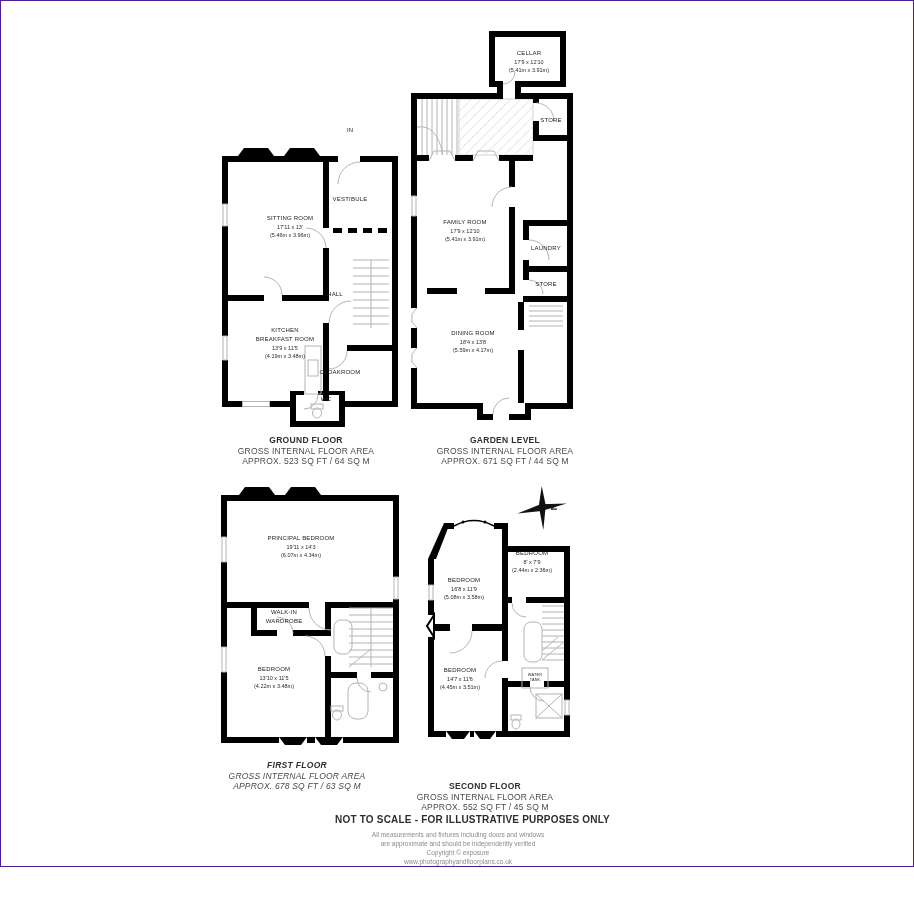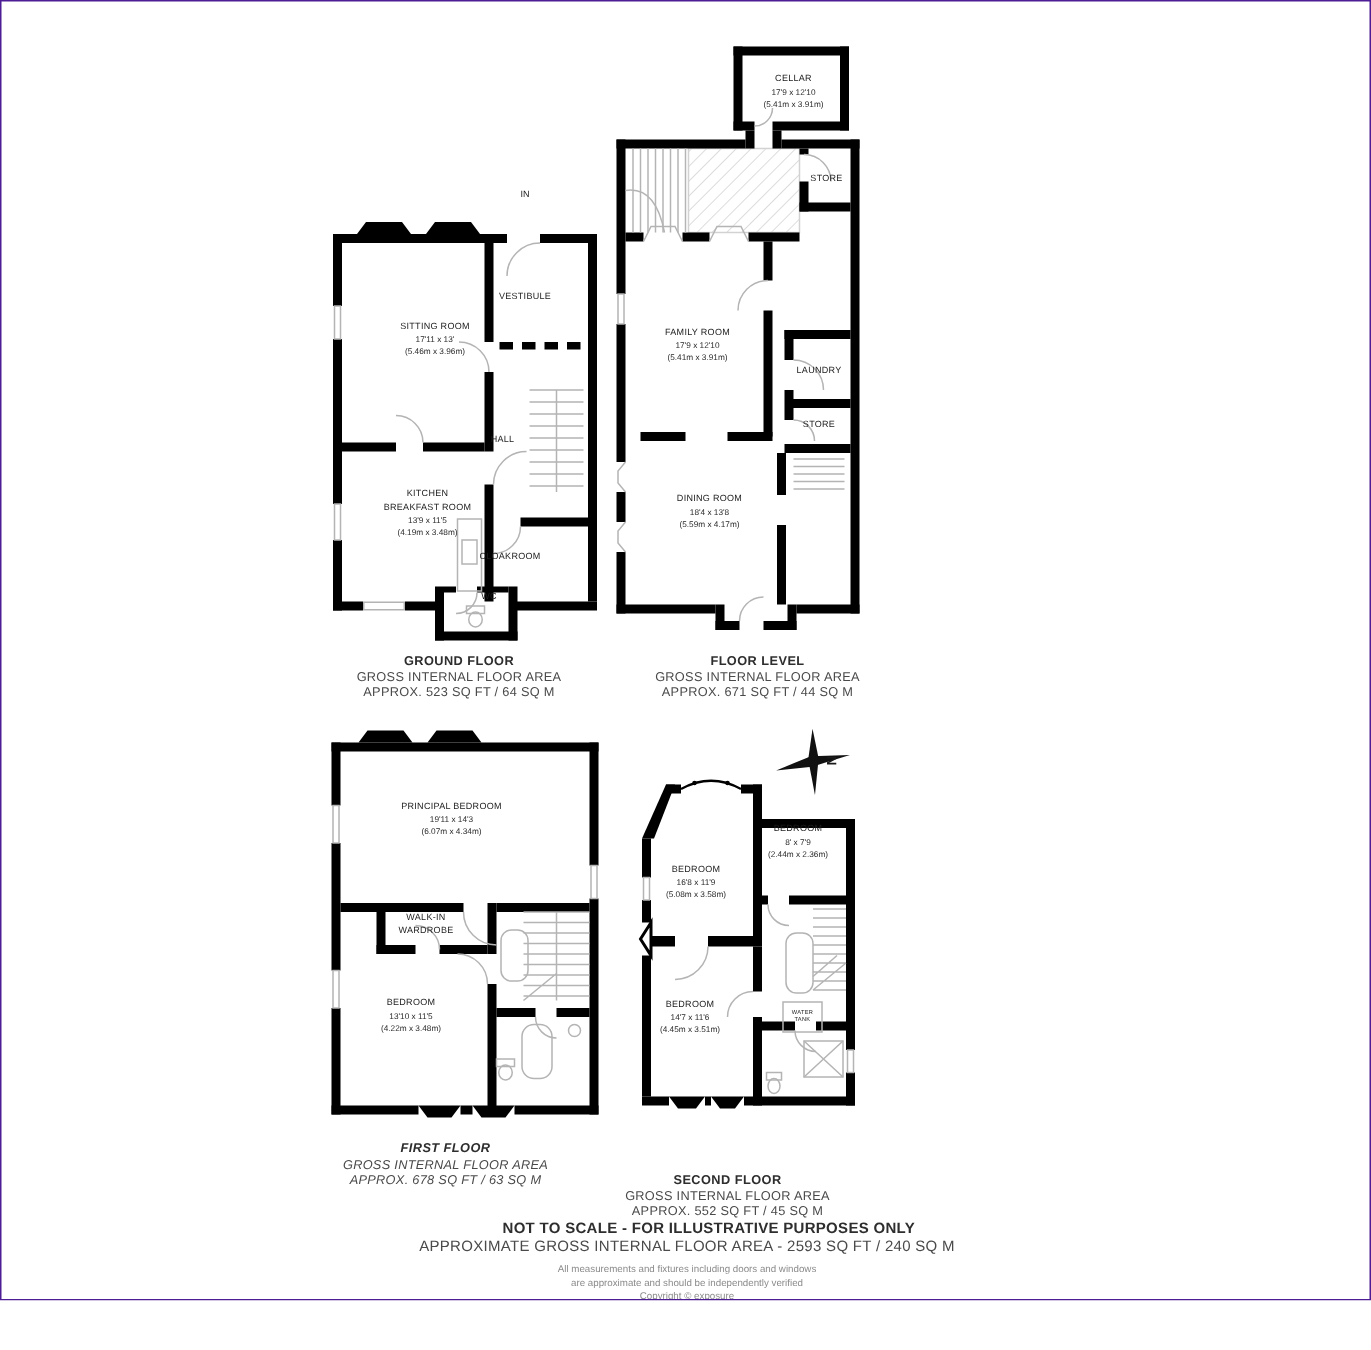--- a/index.html
+++ b/index.html
@@ -331,38 +331,37 @@
     </svg>
   </div>
   <div class="north" style="left:550px;top:501px;">N</div>
 
   <div class="floor-title" style="left:215px;top:434px;">
     <div class="t1">GROUND FLOOR</div>
     <div class="t2">GROSS INTERNAL FLOOR AREA</div>
     <div class="t2">APPROX. 523 SQ FT / 64 SQ M</div>
   </div>
   <div class="floor-title" style="left:414px;top:434px;">
-    <div class="t1">FLOOR LEVEL</div>
+    <div class="t1">GARDEN LEVEL</div>
     <div class="t2">GROSS INTERNAL FLOOR AREA</div>
     <div class="t2">APPROX. 671 SQ FT / 44 SQ M</div>
   </div>
   <div class="floor-title" style="left:206px;top:759px;font-style:italic;">
     <div class="t1">FIRST FLOOR</div>
     <div class="t2">GROSS INTERNAL FLOOR AREA</div>
     <div class="t2">APPROX. 678 SQ FT / 63 SQ M</div>
   </div>
   <div class="floor-title" style="left:394px;top:780px;">
     <div class="t1">SECOND FLOOR</div>
     <div class="t2">GROSS INTERNAL FLOOR AREA</div>
     <div class="t2">APPROX. 552 SQ FT / 45 SQ M</div>
   </div>
 
   <div class="footer">
     <div class="f-bold">NOT TO SCALE - FOR ILLUSTRATIVE PURPOSES ONLY</div>
-    <div class="f-med">APPROXIMATE GROSS INTERNAL FLOOR AREA - 2593 SQ FT / 240 SQ M</div>
     <div class="f-gap"></div>
     <div class="f-small">All measurements and fixtures including doors and windows</div>
     <div class="f-small">are approximate and should be independently verified</div>
     <div class="f-small">Copyright © exposure</div>
     <div class="f-small">www.photographyandfloorplans.co.uk</div>
   </div>
 
 </div>
 
 </body></html>

